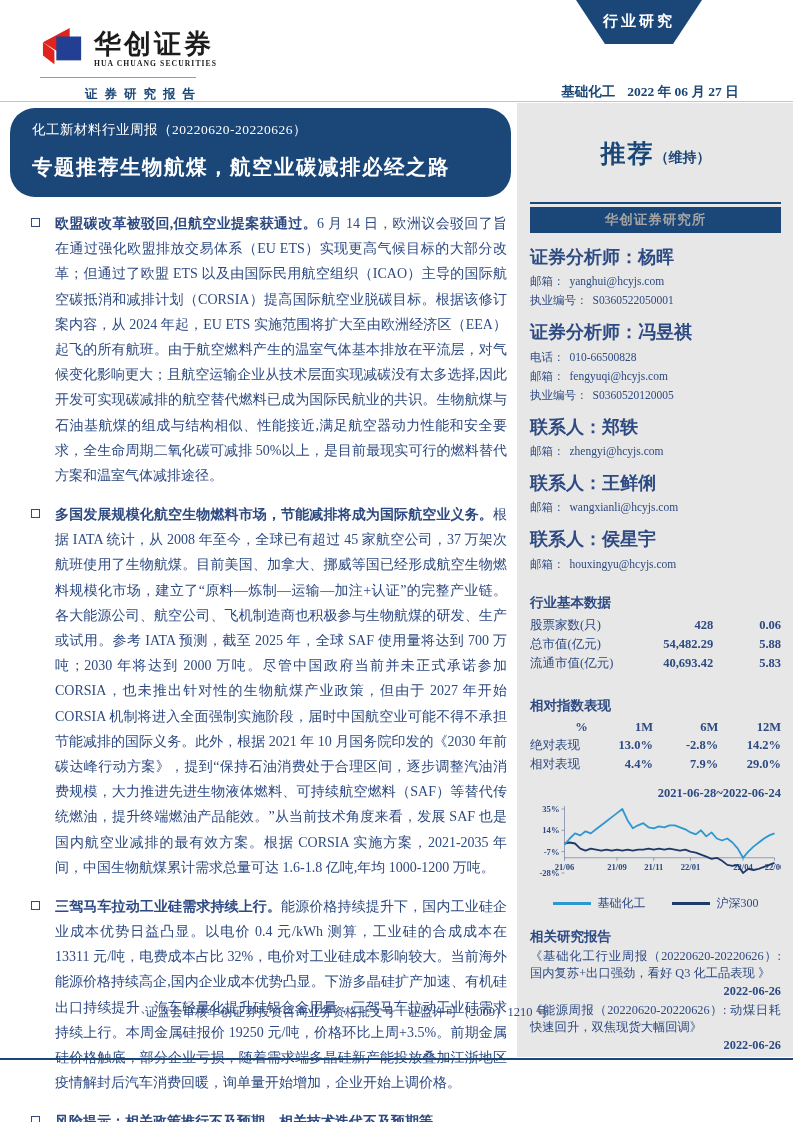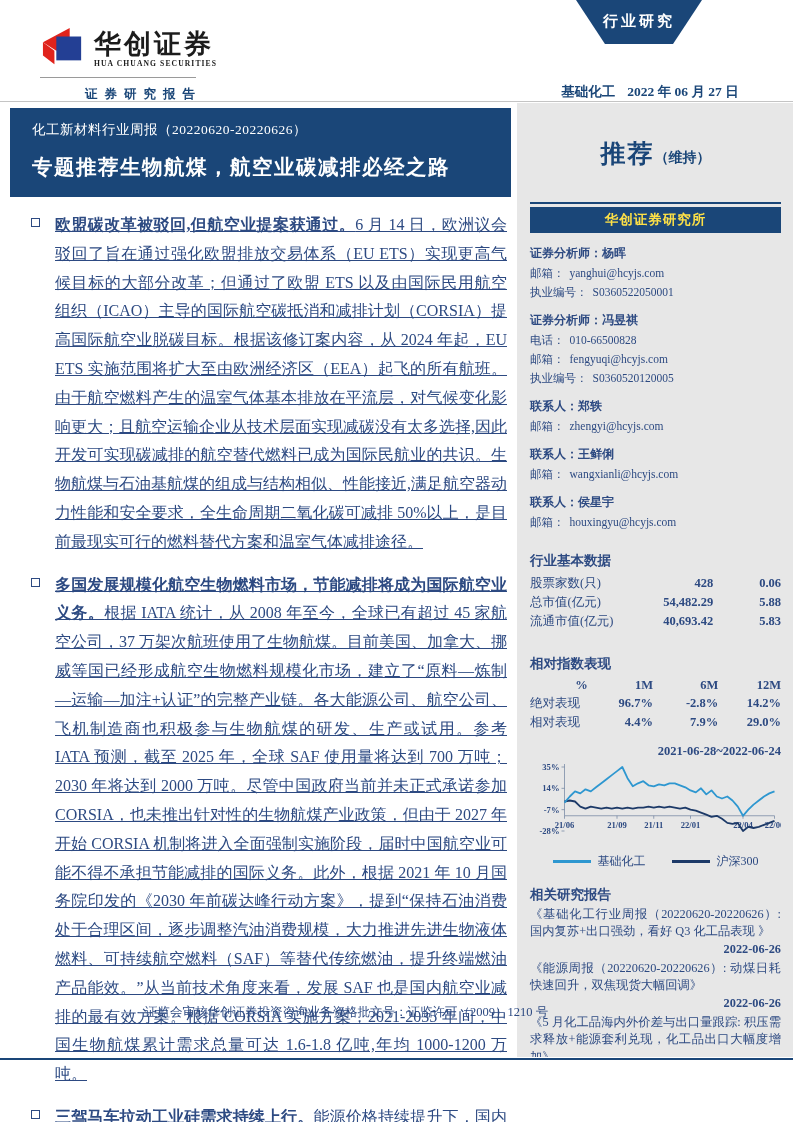--- a/index.html
+++ b/index.html
@@ -25,42 +25,42 @@
   .trapezoid{position:absolute;left:576px;top:0;width:126px;height:44px;background:var(--navy);
     clip-path:polygon(0 0,100% 0,77% 100%,23% 100%);
     color:#fff;font-size:15px;font-weight:bold;letter-spacing:3px;text-align:center;line-height:42px;}
   .industry-date{position:absolute;left:530px;top:83px;width:240px;text-align:center;
     color:var(--navy);font-weight:bold;font-size:13.5px;}
   .industry-date .ind{margin-right:12px;}
   .hairline{position:absolute;left:0;top:101px;width:793px;height:1px;background:var(--hair);}
 
   
   .left-col{position:absolute;left:10px;top:108px;width:501px;}
-  .title-box{background:var(--navy);color:#fff;padding:13px 14px 16px 22px;}
+  .title-box{background:var(--navy);color:#fff;padding:13px 14px 16px 22px;border-radius:25px;}
   .tb-sub{font-size:13.5px;letter-spacing:.5px;}
   .tb-title{font-size:20.5px;font-weight:bold;letter-spacing:1.5px;margin-top:14px;}
 
   .bullet{display:flex;margin-top:14px;}
   .bullet:first-of-type{margin-top:17px;}
   .bullet-marker{flex:none;width:9px;height:9px;border:1.6px solid var(--text);margin:7px 15px 0 21px;}
-  .bullet p{flex:1;font-size:16px;line-height:1.8;color:var(--text);text-align:justify;margin-right:4px;text-decoration:underline;}
+  .bullet p{flex:1;font-size:14px;line-height:1.8;color:var(--text);text-align:justify;margin-right:4px;}
   .bullet b{font-weight:bold;}
 
   
   .sidebar{position:absolute;left:517px;top:103px;width:276px;height:954px;background:var(--gray);
     padding:0 12px 0 13px;overflow:hidden;color:var(--text);}
   .rating{text-align:center;margin-top:34px;color:var(--navy);}
   .rating-main{font-size:25px;font-weight:bold;letter-spacing:2px;}
   .rating-q{font-size:14px;font-weight:bold;}
   .institute{margin-top:32px;border-top:2px solid var(--navy);padding-top:3px;}
-  .institute-bar{background:var(--navy);color:#fde047;text-align:center;font-size:13.5px;font-weight:bold;
+  .institute-bar{background:var(--navy);color:#a3a3a3;text-align:center;font-size:13.5px;font-weight:bold;
     letter-spacing:1px;padding:4px 0;}
   .person{margin-top:12px;}
   .person:first-of-type{margin-top:18px;}
-  .person-role{font-size:12px;font-weight:bold;line-height:1.4;}
+  .person-role{font-size:18px;font-weight:bold;line-height:1.4;}
   .person-line{font-size:11.5px;line-height:1.4;margin-top:3px;}
   .person-line .lbl{margin-right:5px;}
   .sb-heading{font-size:13.5px;font-weight:bold;margin-top:22px;}
   .sb-heading.mt24{margin-top:24px;}
   .sb-heading.mt16{margin-top:16px;}
   table.sb{width:100%;border-collapse:collapse;font-size:12.5px;margin-top:4px;}
   table.sb td,table.sb th{padding:1px 0;font-weight:normal;}
   table.sb .num{text-align:right;font-weight:bold;}
   table.sb .hd{text-align:right;}
   table.ind td:nth-child(1){width:45%;text-align:left;}
@@ -202,21 +202,21 @@
     <table class="sb perf">
       <tbody>
           <tr>
         <th>%</th>
         <th>1M</th>
         <th>6M</th>
         <th>12M</th>
       </tr>
       <tr>
         <td>绝对表现</td>
-        <td class="num">96.7%</td>
+        <td class="num">13.0%</td>
         <td class="num">-2.8%</td>
         <td class="num">14.2%</td>
       </tr>
       <tr>
         <td>相对表现</td>
         <td class="num">4.4%</td>
         <td class="num">7.9%</td>
         <td class="num">29.0%</td>
       </tr>
     </tbody>

